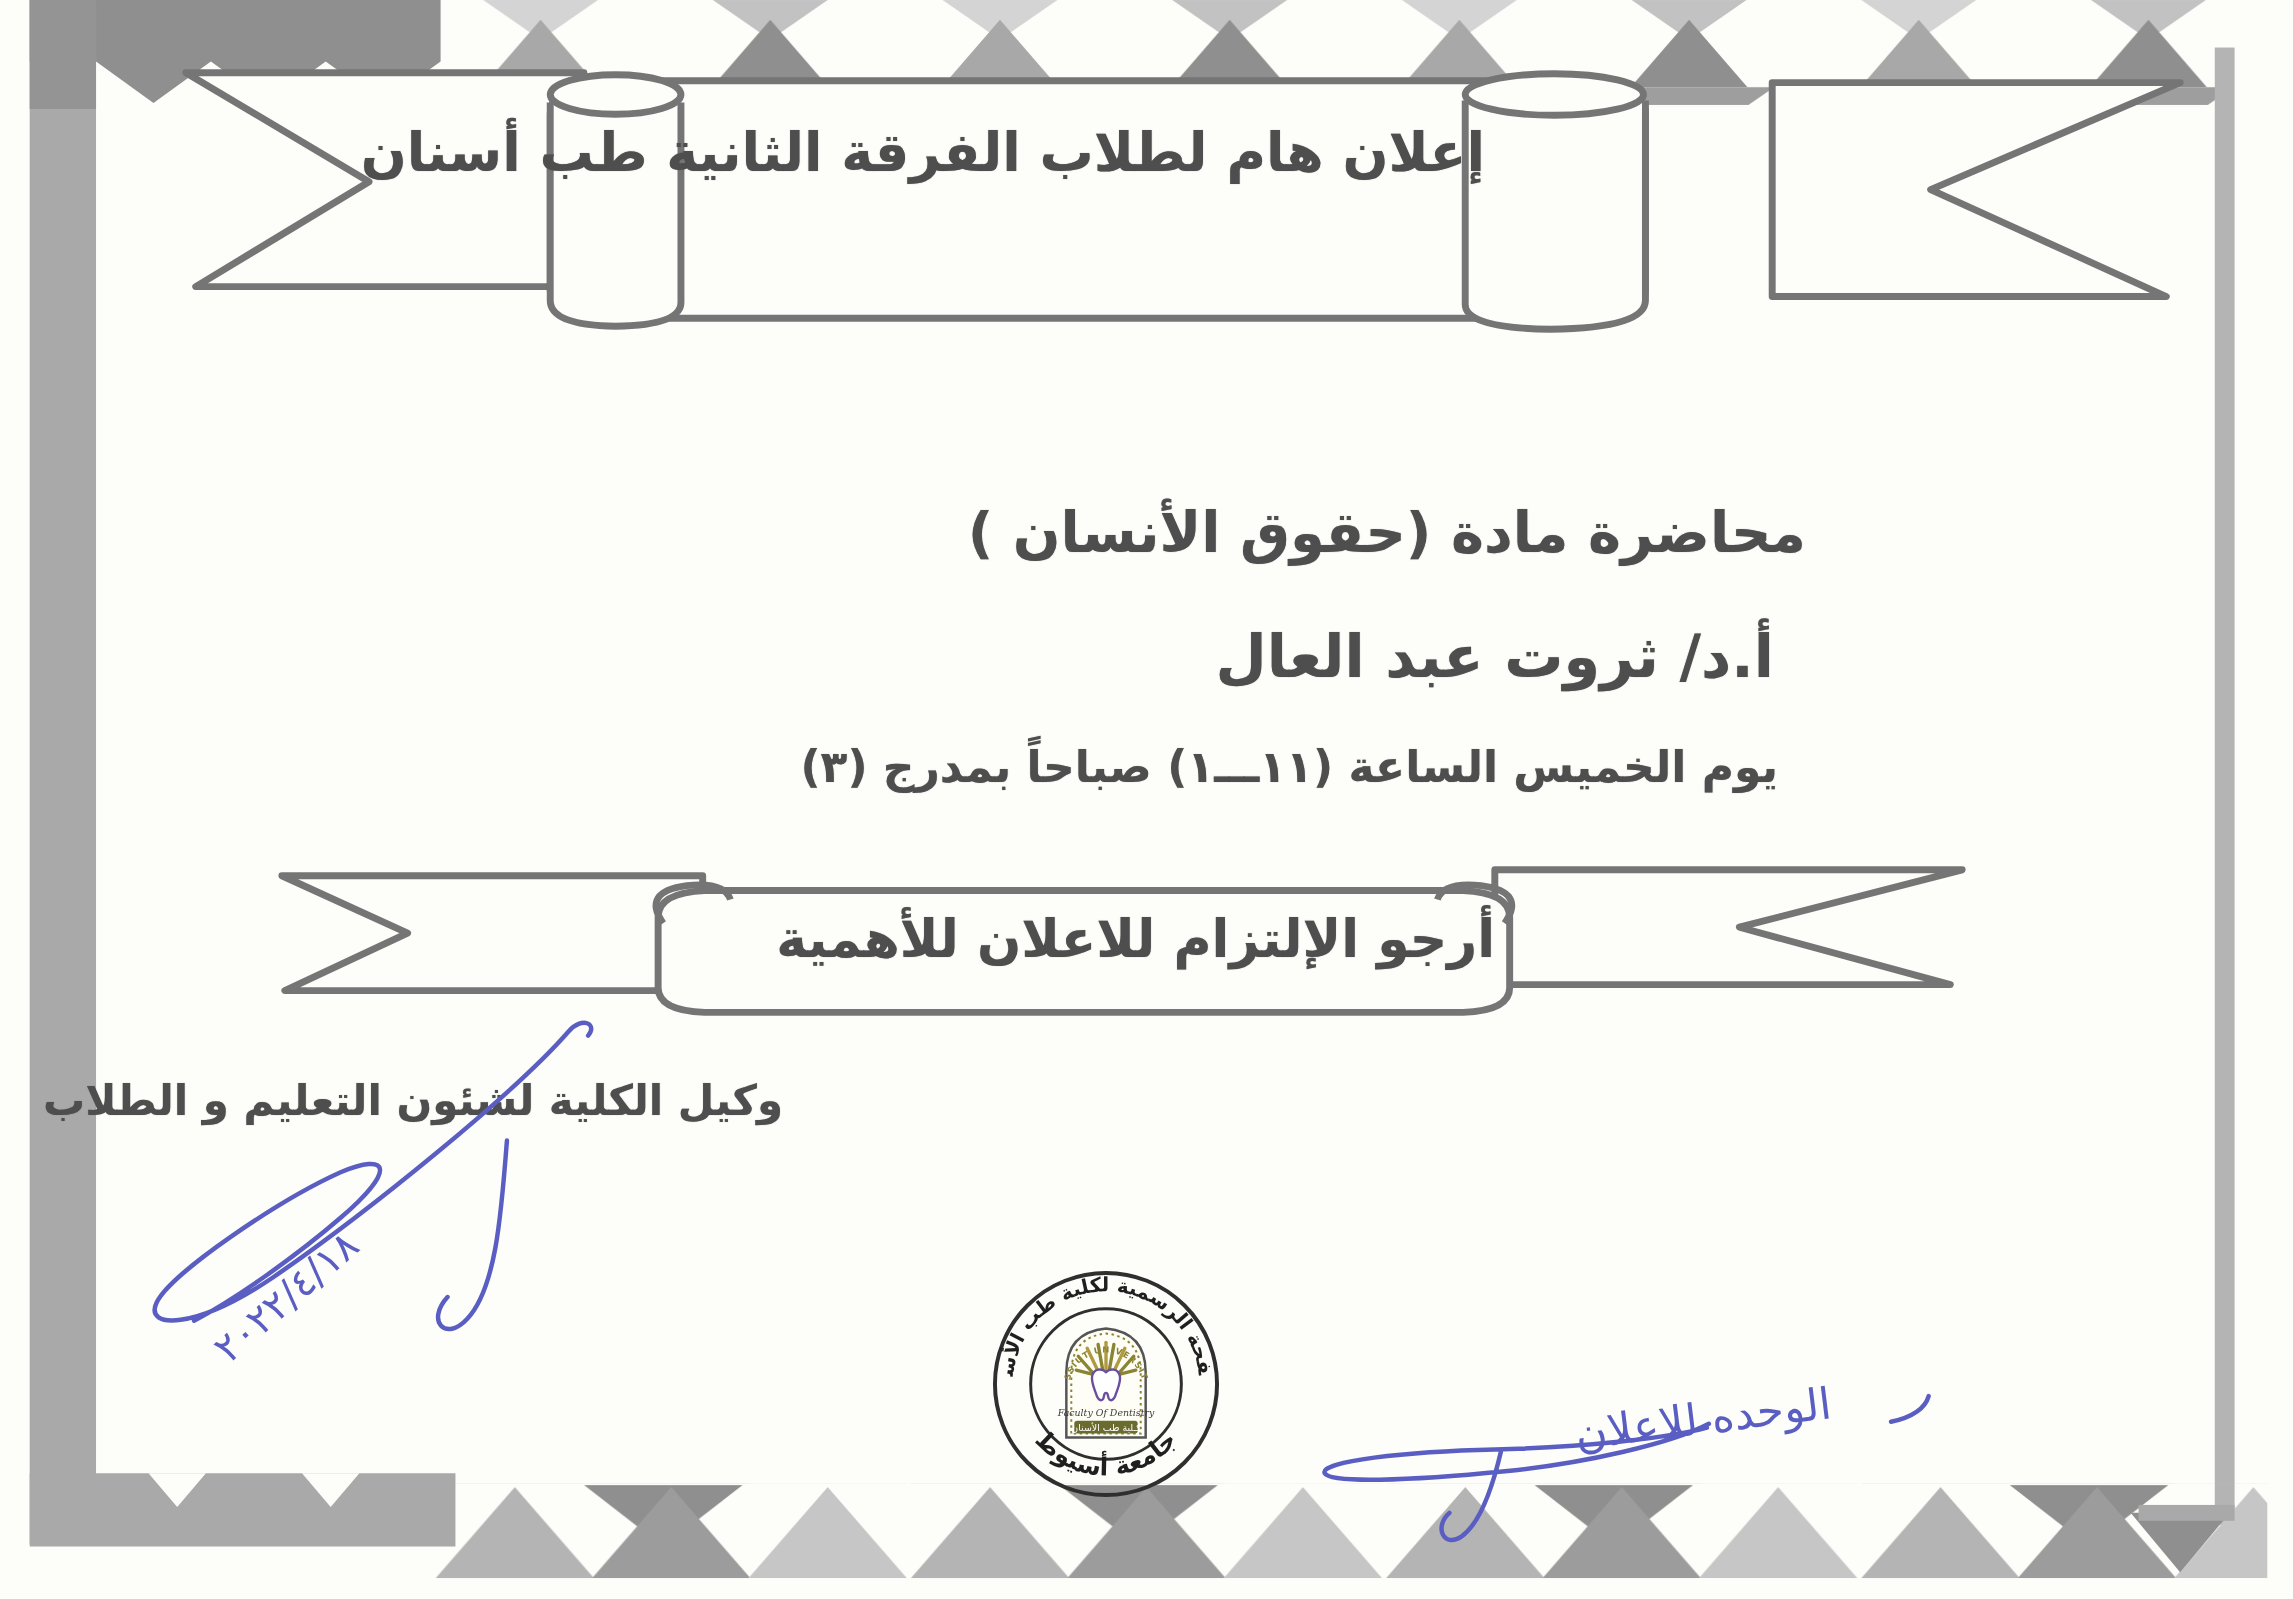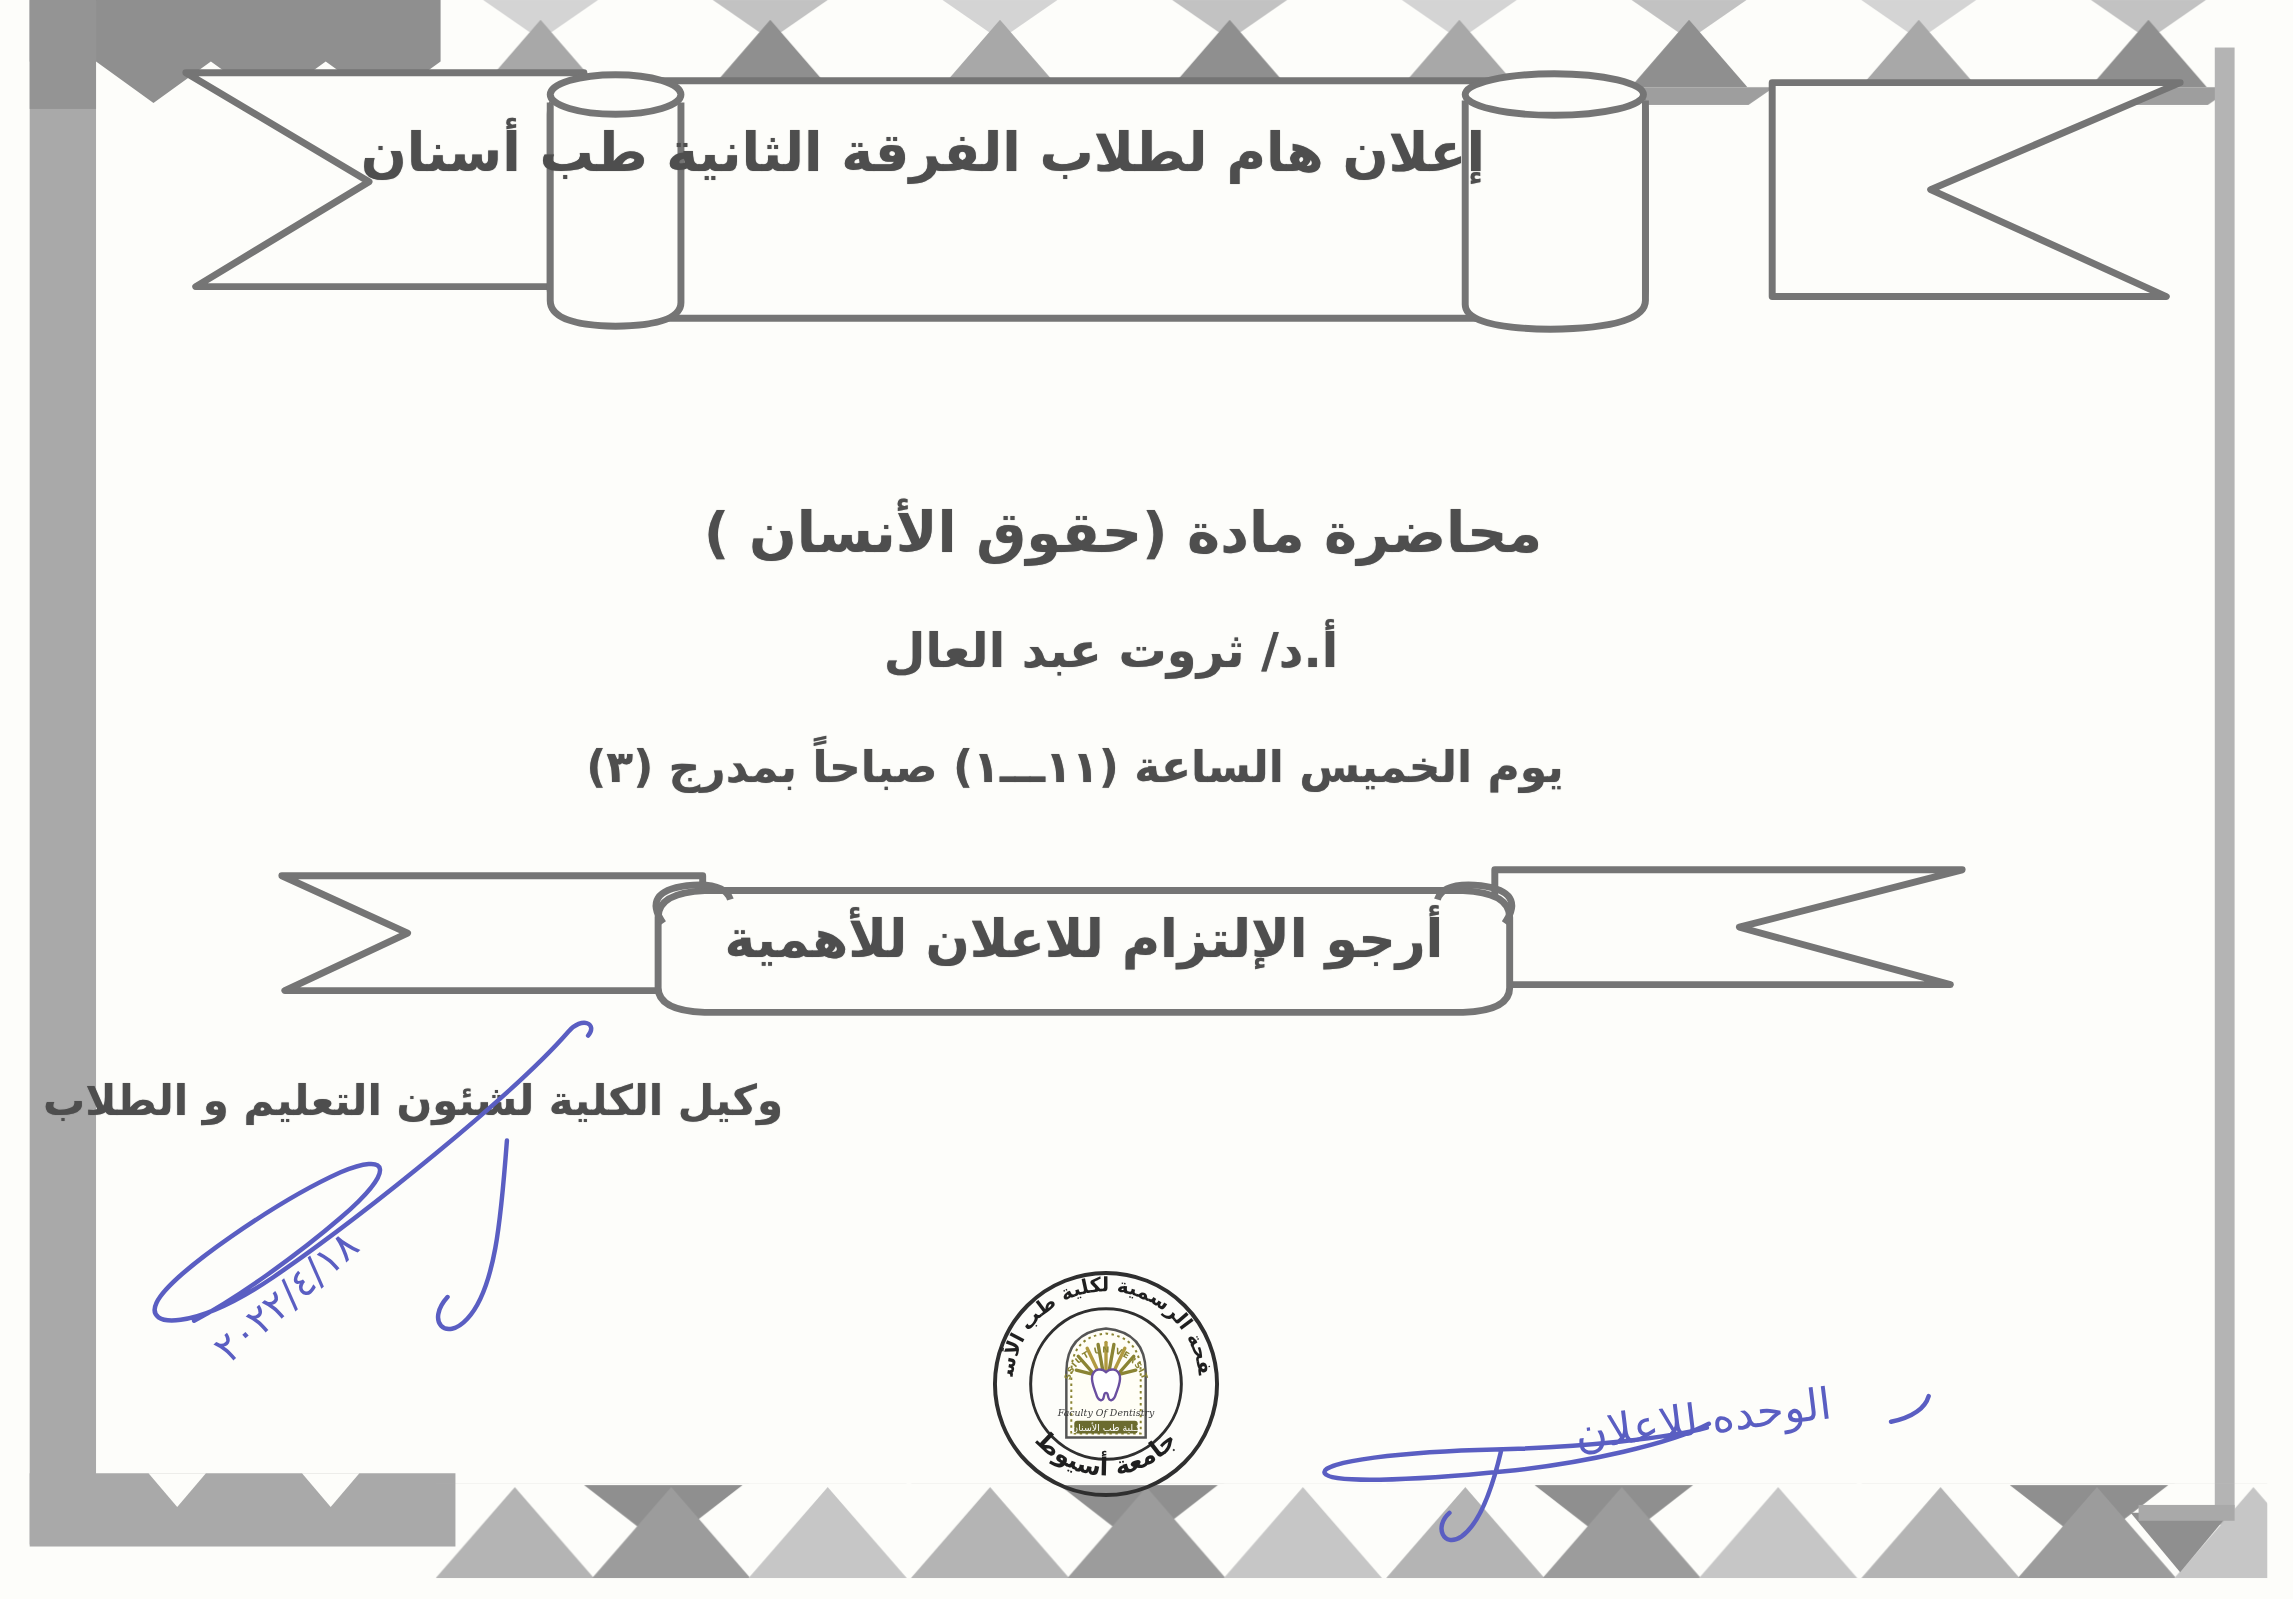--- a/index.html
+++ b/index.html
@@ -3,21 +3,21 @@
 <meta charset="utf-8">
 <style>
   html,body{margin:0;padding:0;}
   body{
     width:2294px;height:1600px;position:relative;overflow:hidden;
     background:#fdfdfa;
     font-family:"DejaVu Sans", sans-serif;
   }
   .layer{position:absolute;left:0;top:0;width:2294px;height:1600px;pointer-events:none;}
   .artext{
-    position:absolute;direction:rtl;text-align:center;
+    position:absolute;direction:rtl;
     color:#4e4e4e;font-weight:700;
     text-shadow:0 0 1px rgba(90,90,90,.65);
     white-space:nowrap;
   }
   .banner-text{line-height:1.55;}
   .sig-block{line-height:1.6;}
   svg{position:absolute;overflow:visible;}
   .scroll-stroke{fill:none;stroke:#757575;stroke-width:7;stroke-linejoin:round;}
   .scroll-fill{fill:#fdfdfa;stroke:#757575;stroke-width:7;stroke-linejoin:round;}
   .ink{fill:none;stroke:#5a5ec2;stroke-width:4.5;stroke-linecap:round;fill:none;}
@@ -74,21 +74,21 @@
 
   <path class="scroll-fill" d="M 1310 56 L 1310 262 Q 1310 286 1396 287 Q 1492 286 1492 258 L 1492 56"></path>
   <ellipse class="scroll-fill" cx="1400" cy="50" rx="90" ry="21"></ellipse>
 </svg>
 
 <div class="artext banner-text" style="left:733px;top:111px;width:752px;font-size:54px;">
   <div>إعلان هام لطلاب الفرقة الثانية طب أسنان</div>
 </div>
 
 <div class="artext" style="left:440px;top:500px;width:1366px;font-size:56px;">محاضرة مادة (حقوق الأنسان )</div>
-<div class="artext" style="left:428px;top:622px;width:1366px;font-size:48px;">أ.د/ ثروت عبد العال</div>
+<div class="artext" style="left:408px;top:622px;width:1366px;font-size:59px;">أ.د/ ثروت عبد العال</div>
 <div class="artext" style="left:372px;top:741px;width:1406px;font-size:44px;">يوم الخميس الساعة (١١ـــ١) صباحاً بمدرج (٣)</div>
 
 <svg style="left:267px;top:846px;" width="1713" height="208" viewBox="0 0 1730 210">
   <path class="scroll-fill" d="M 440 30 L 15 30 L 142 88 L 18 146 L 440 146 Z"></path>
   <path class="scroll-fill" d="M 1240 24 L 1712 24 L 1487 82 L 1700 140 L 1240 140 Z"></path>
   <path class="scroll-fill" d="M 395 72 Q 395 47 442 45 L 1208 45 Q 1255 47 1255 72 L 1255 143 Q 1255 166 1208 168 L 442 168 Q 395 166 395 143 Z"></path>
   <path class="scroll-stroke" d="M 400 78 Q 378 46 424 40 Q 462 36 468 54"></path>
   <path class="scroll-stroke" d="M 1250 78 Q 1272 46 1226 40 Q 1188 36 1182 54"></path>
 </svg>
 

